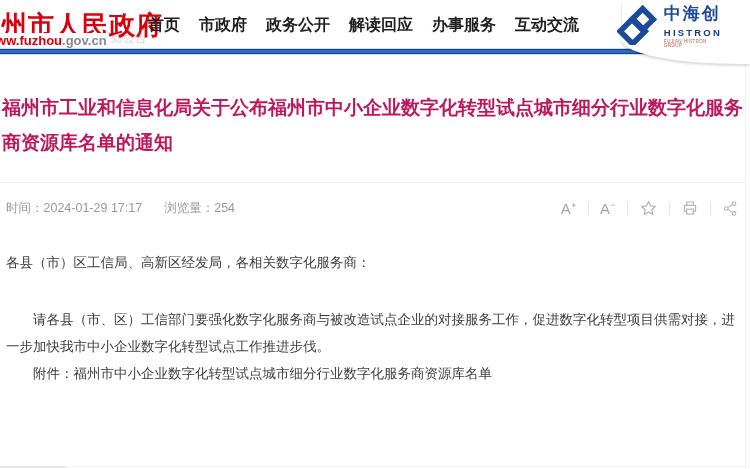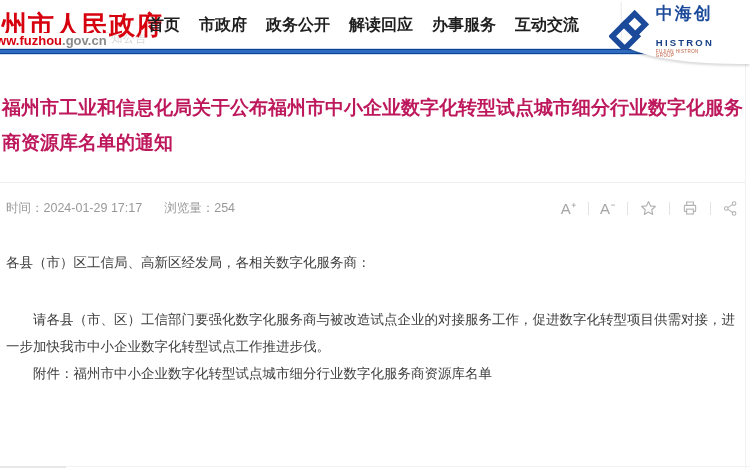--- a/index.html
+++ b/index.html
@@ -28,26 +28,26 @@
     position:absolute;left:148px;top:15px;z-index:2;display:flex;gap:19px;
     font-size:16px;font-weight:700;color:#1f1f1f;white-space:nowrap;align-items:flex-end;
   }
   .main-nav a{color:#1f1f1f;text-decoration:none;cursor:pointer;}
   
   .corner-panel{
     position:absolute;top:0;right:0;width:128px;height:64px;background:#fff;z-index:3;
     border-bottom-left-radius:120px 24px;
     box-shadow:0 2px 3px rgba(0,0,0,.10), -1px 2px 2px rgba(0,0,0,.05);
     display:flex;align-items:flex-start;justify-content:flex-end;
-    padding-right:12px;box-sizing:border-box;
+    padding-right:4px;box-sizing:border-box;
   }
   .histron{display:flex;align-items:center;gap:7px;margin:5px 24px 0 0;}
   .histron-text{display:flex;flex-direction:column;line-height:1;}
   .h-cn{font-size:17px;font-weight:700;color:#1b4a9b;letter-spacing:2px;}
-  .h-en{font-size:9.5px;font-weight:700;color:#163f85;letter-spacing:2.2px;margin-top:16px;}
+  .h-en{font-size:9.5px;font-weight:700;color:#163f85;letter-spacing:2.2px;margin-top:6px;}
   .h-sub{font-size:4.5px;color:#bf5b3e;letter-spacing:.4px;margin-top:2px;}
   
   .blue-bar{
     position:absolute;top:48px;left:0;right:0;height:7px;z-index:1;
     background:linear-gradient(to bottom,
       #cddcf0 0%,#cddcf0 12%,
       #0f4494 12%,#0f4494 30%,
       #2f6cc0 30%,#2f6cc0 70%,
       #0f4494 70%,#0f4494 88%,
       #cddcf0 88%,#cddcf0 100%);

